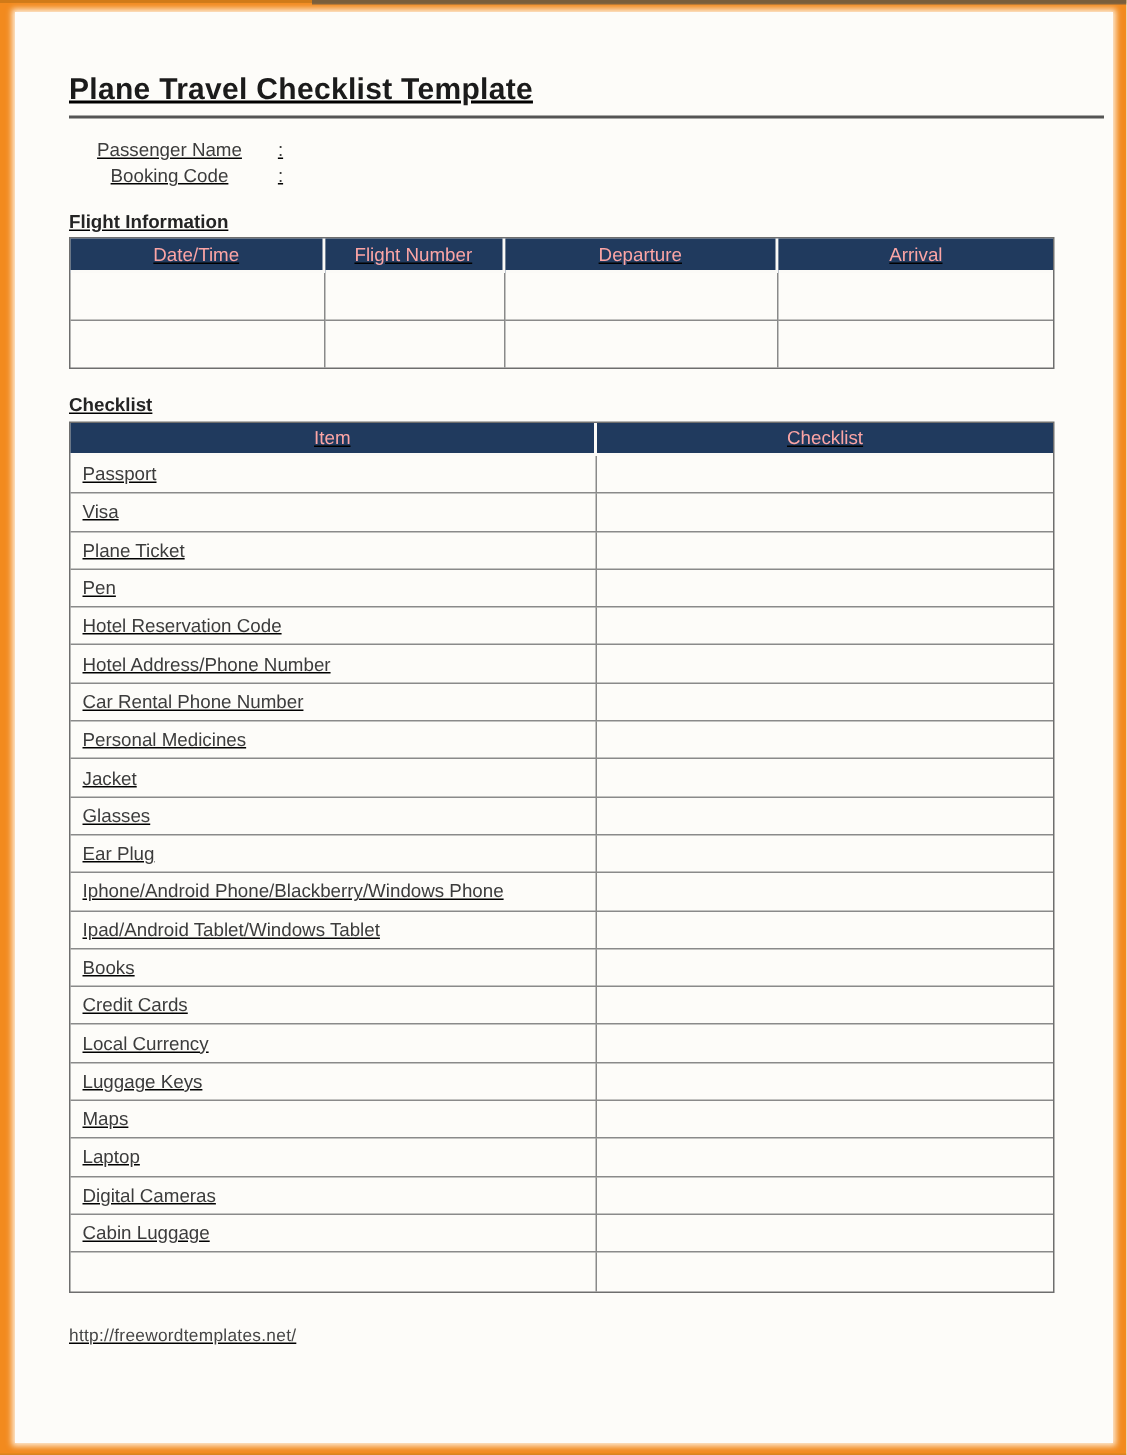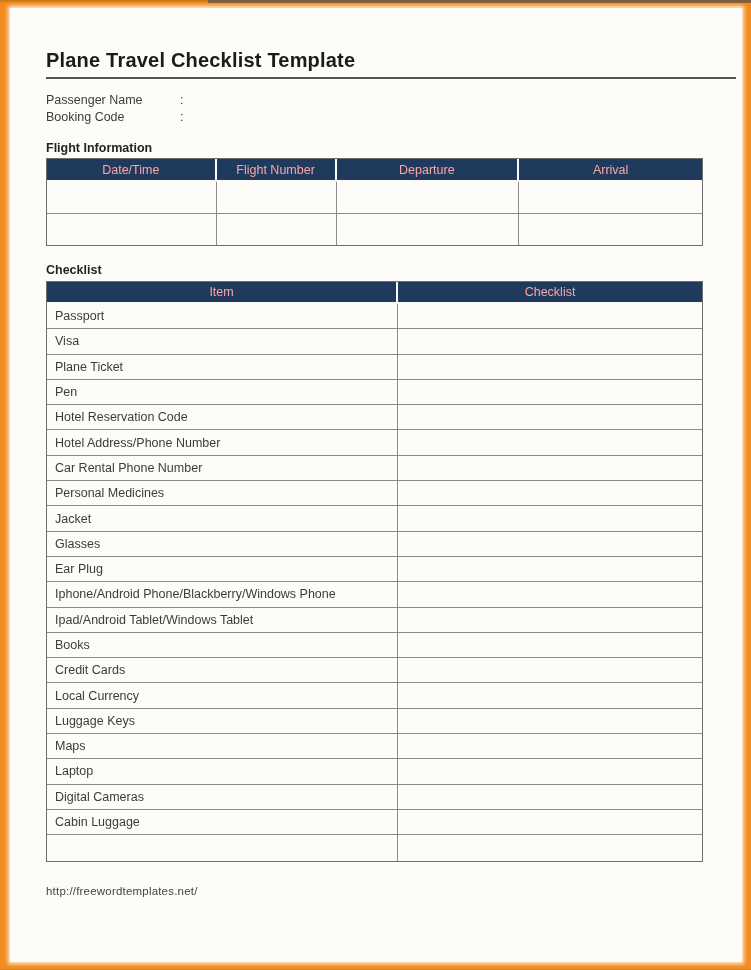--- a/index.html
+++ b/index.html
@@ -15,33 +15,34 @@
   .top-edge-shade{
     position:absolute;top:0;left:208px;right:0;height:3px;
     background:#5d5547;opacity:.75;z-index:3;
   }
   .page{
     position:relative;
     width:100%;height:100%;
     background:#FDFCF9;
     box-shadow:0 0 4px 2px rgba(255,248,238,.9);
     overflow:hidden;
+    text-decoration:underline;
   }
   .title-wrap{
     margin:40px 6px 0 36px;
     border-bottom:2px solid #555;
     padding-bottom:5px;
   }
   .page-title{
     margin:0;
     font-size:20px;line-height:24px;
     font-weight:bold;color:#1b1b1b;
     letter-spacing:.2px;
   }
-  .fields{margin:13px 0 0 36px;}
+  .fields{margin:13px 0 0 36px;text-align:center;}
   .field-row{display:flex;font-size:12.5px;line-height:17px;color:#3c3c3c;}
   .field-label{width:134px;}
   .field-sep{width:14px;}
   .field-value{flex:1;}
   .section-heading{
     margin:15px 0 3px 36px;
     font-size:12.5px;font-weight:bold;color:#242424;line-height:14px;
   }
   .section-heading.checklist-h{margin-top:17px;margin-bottom:4px;}
   table{

